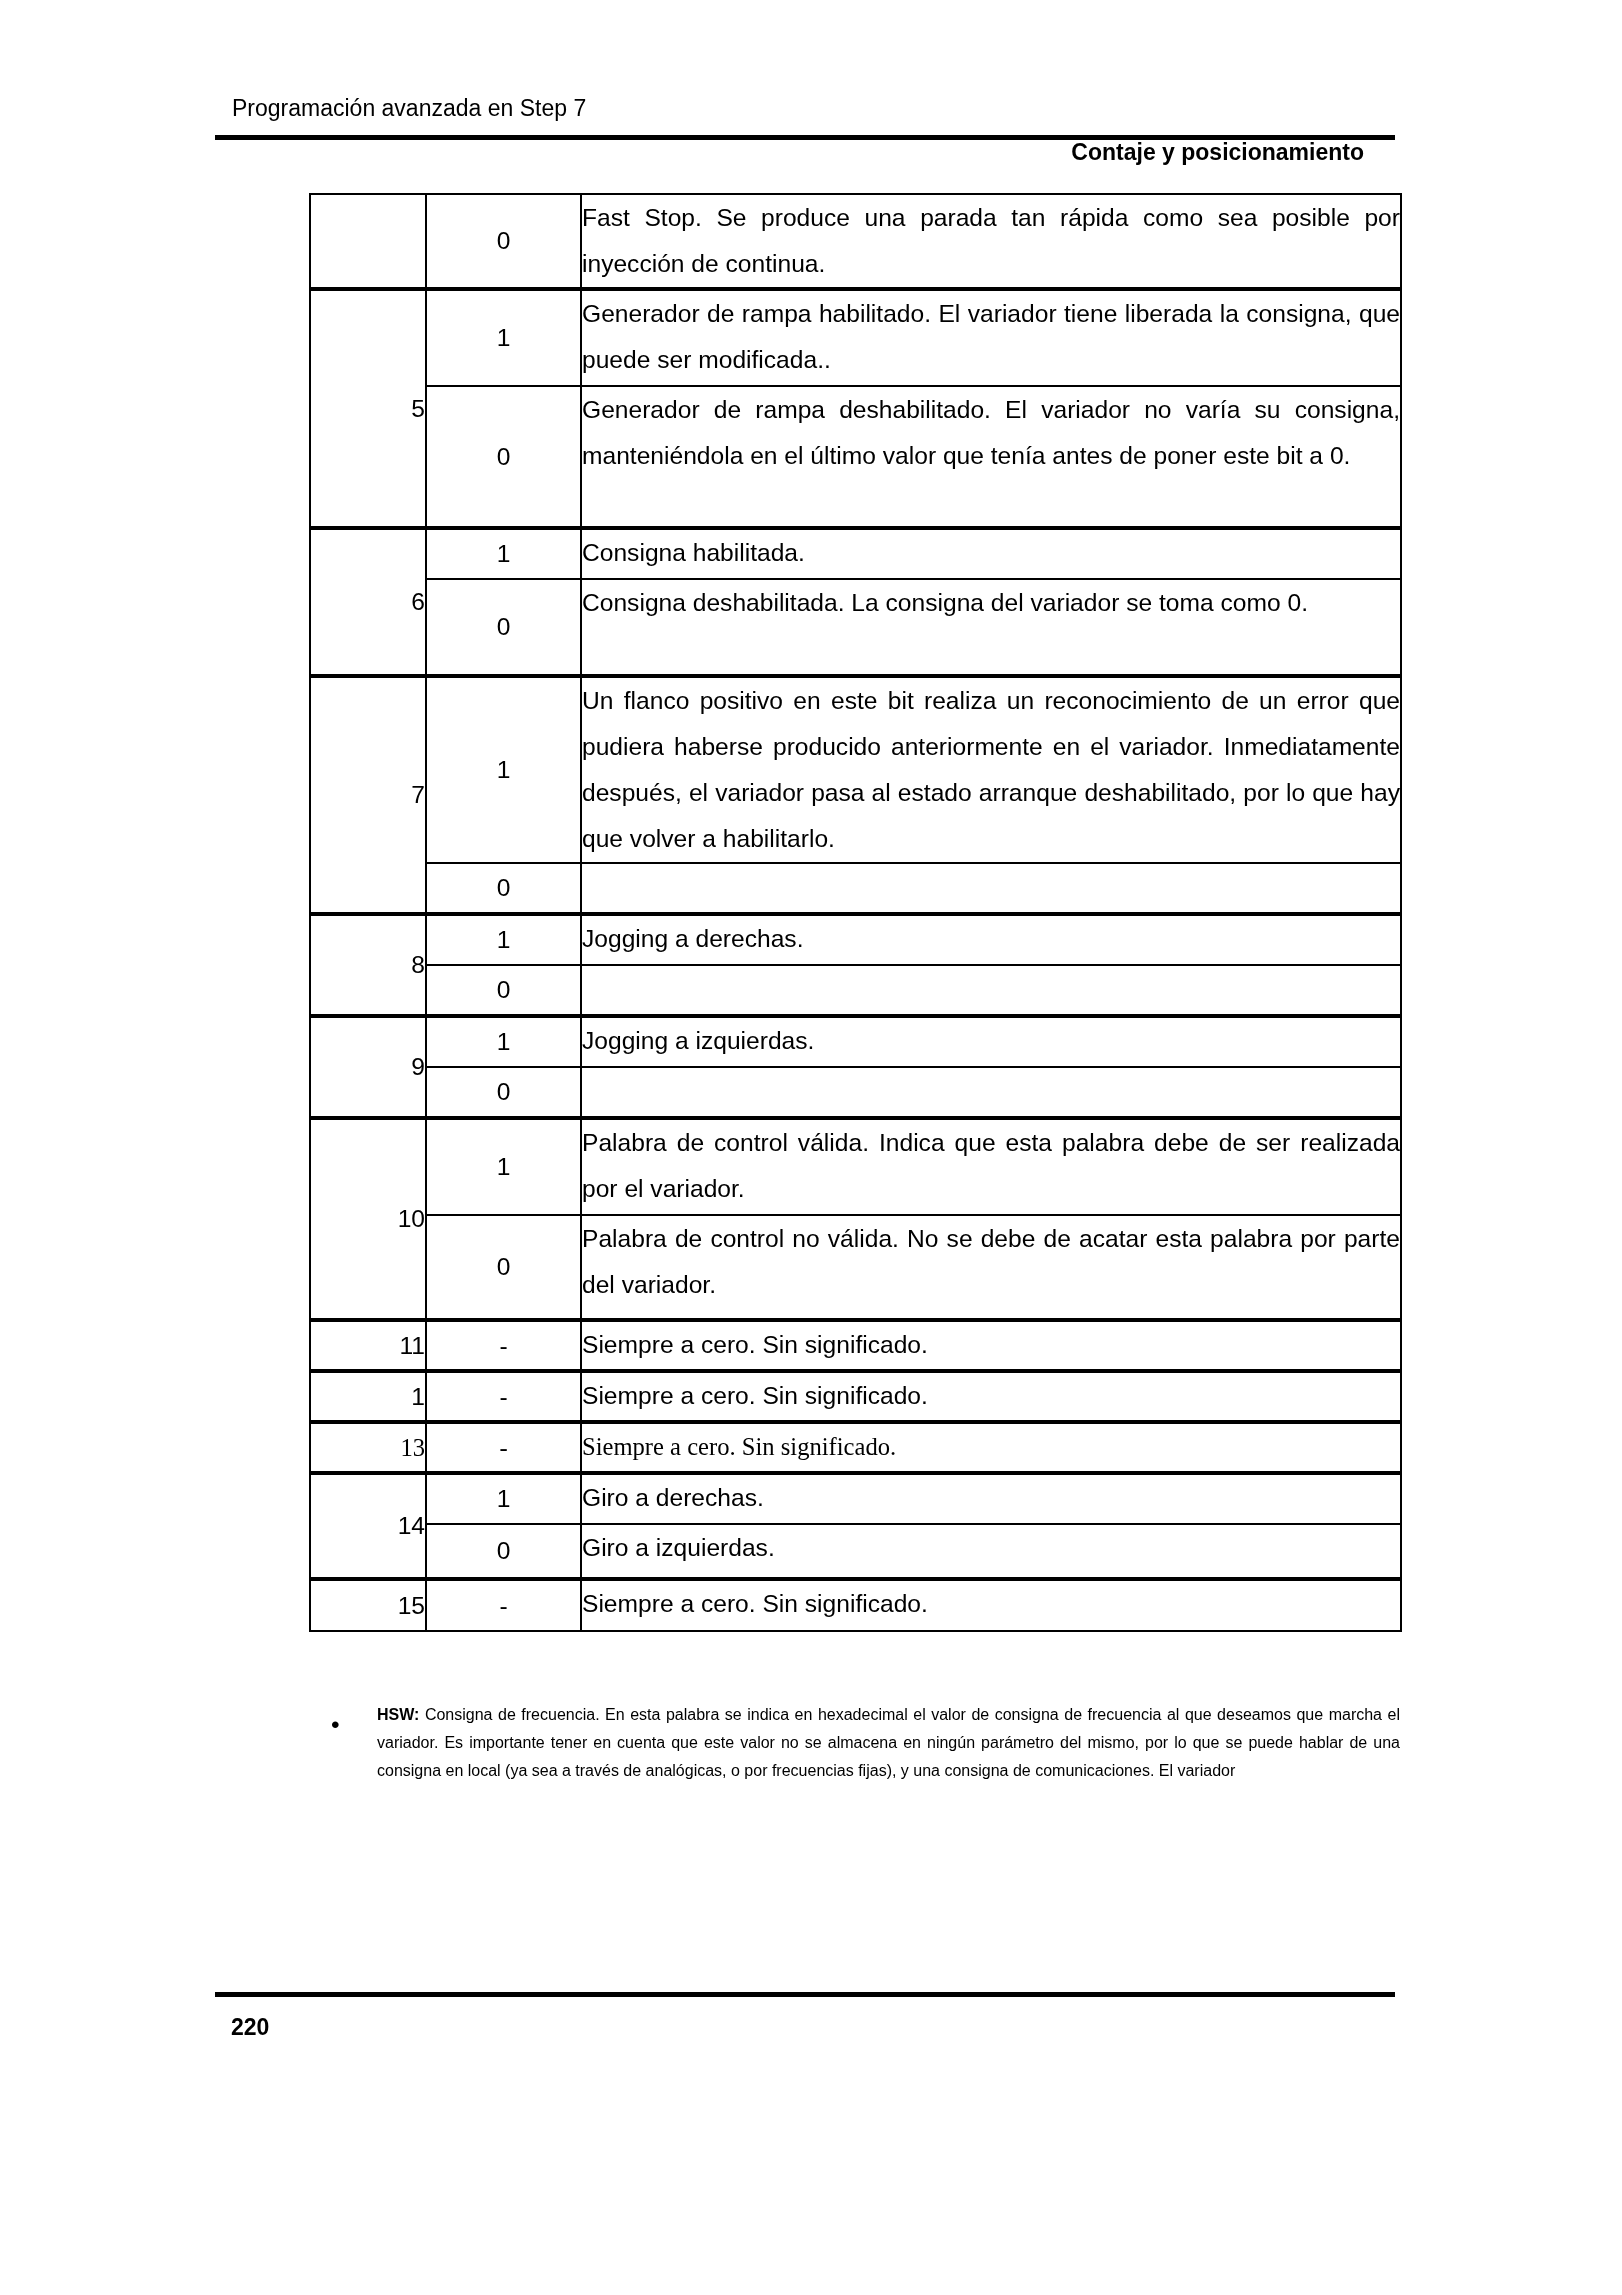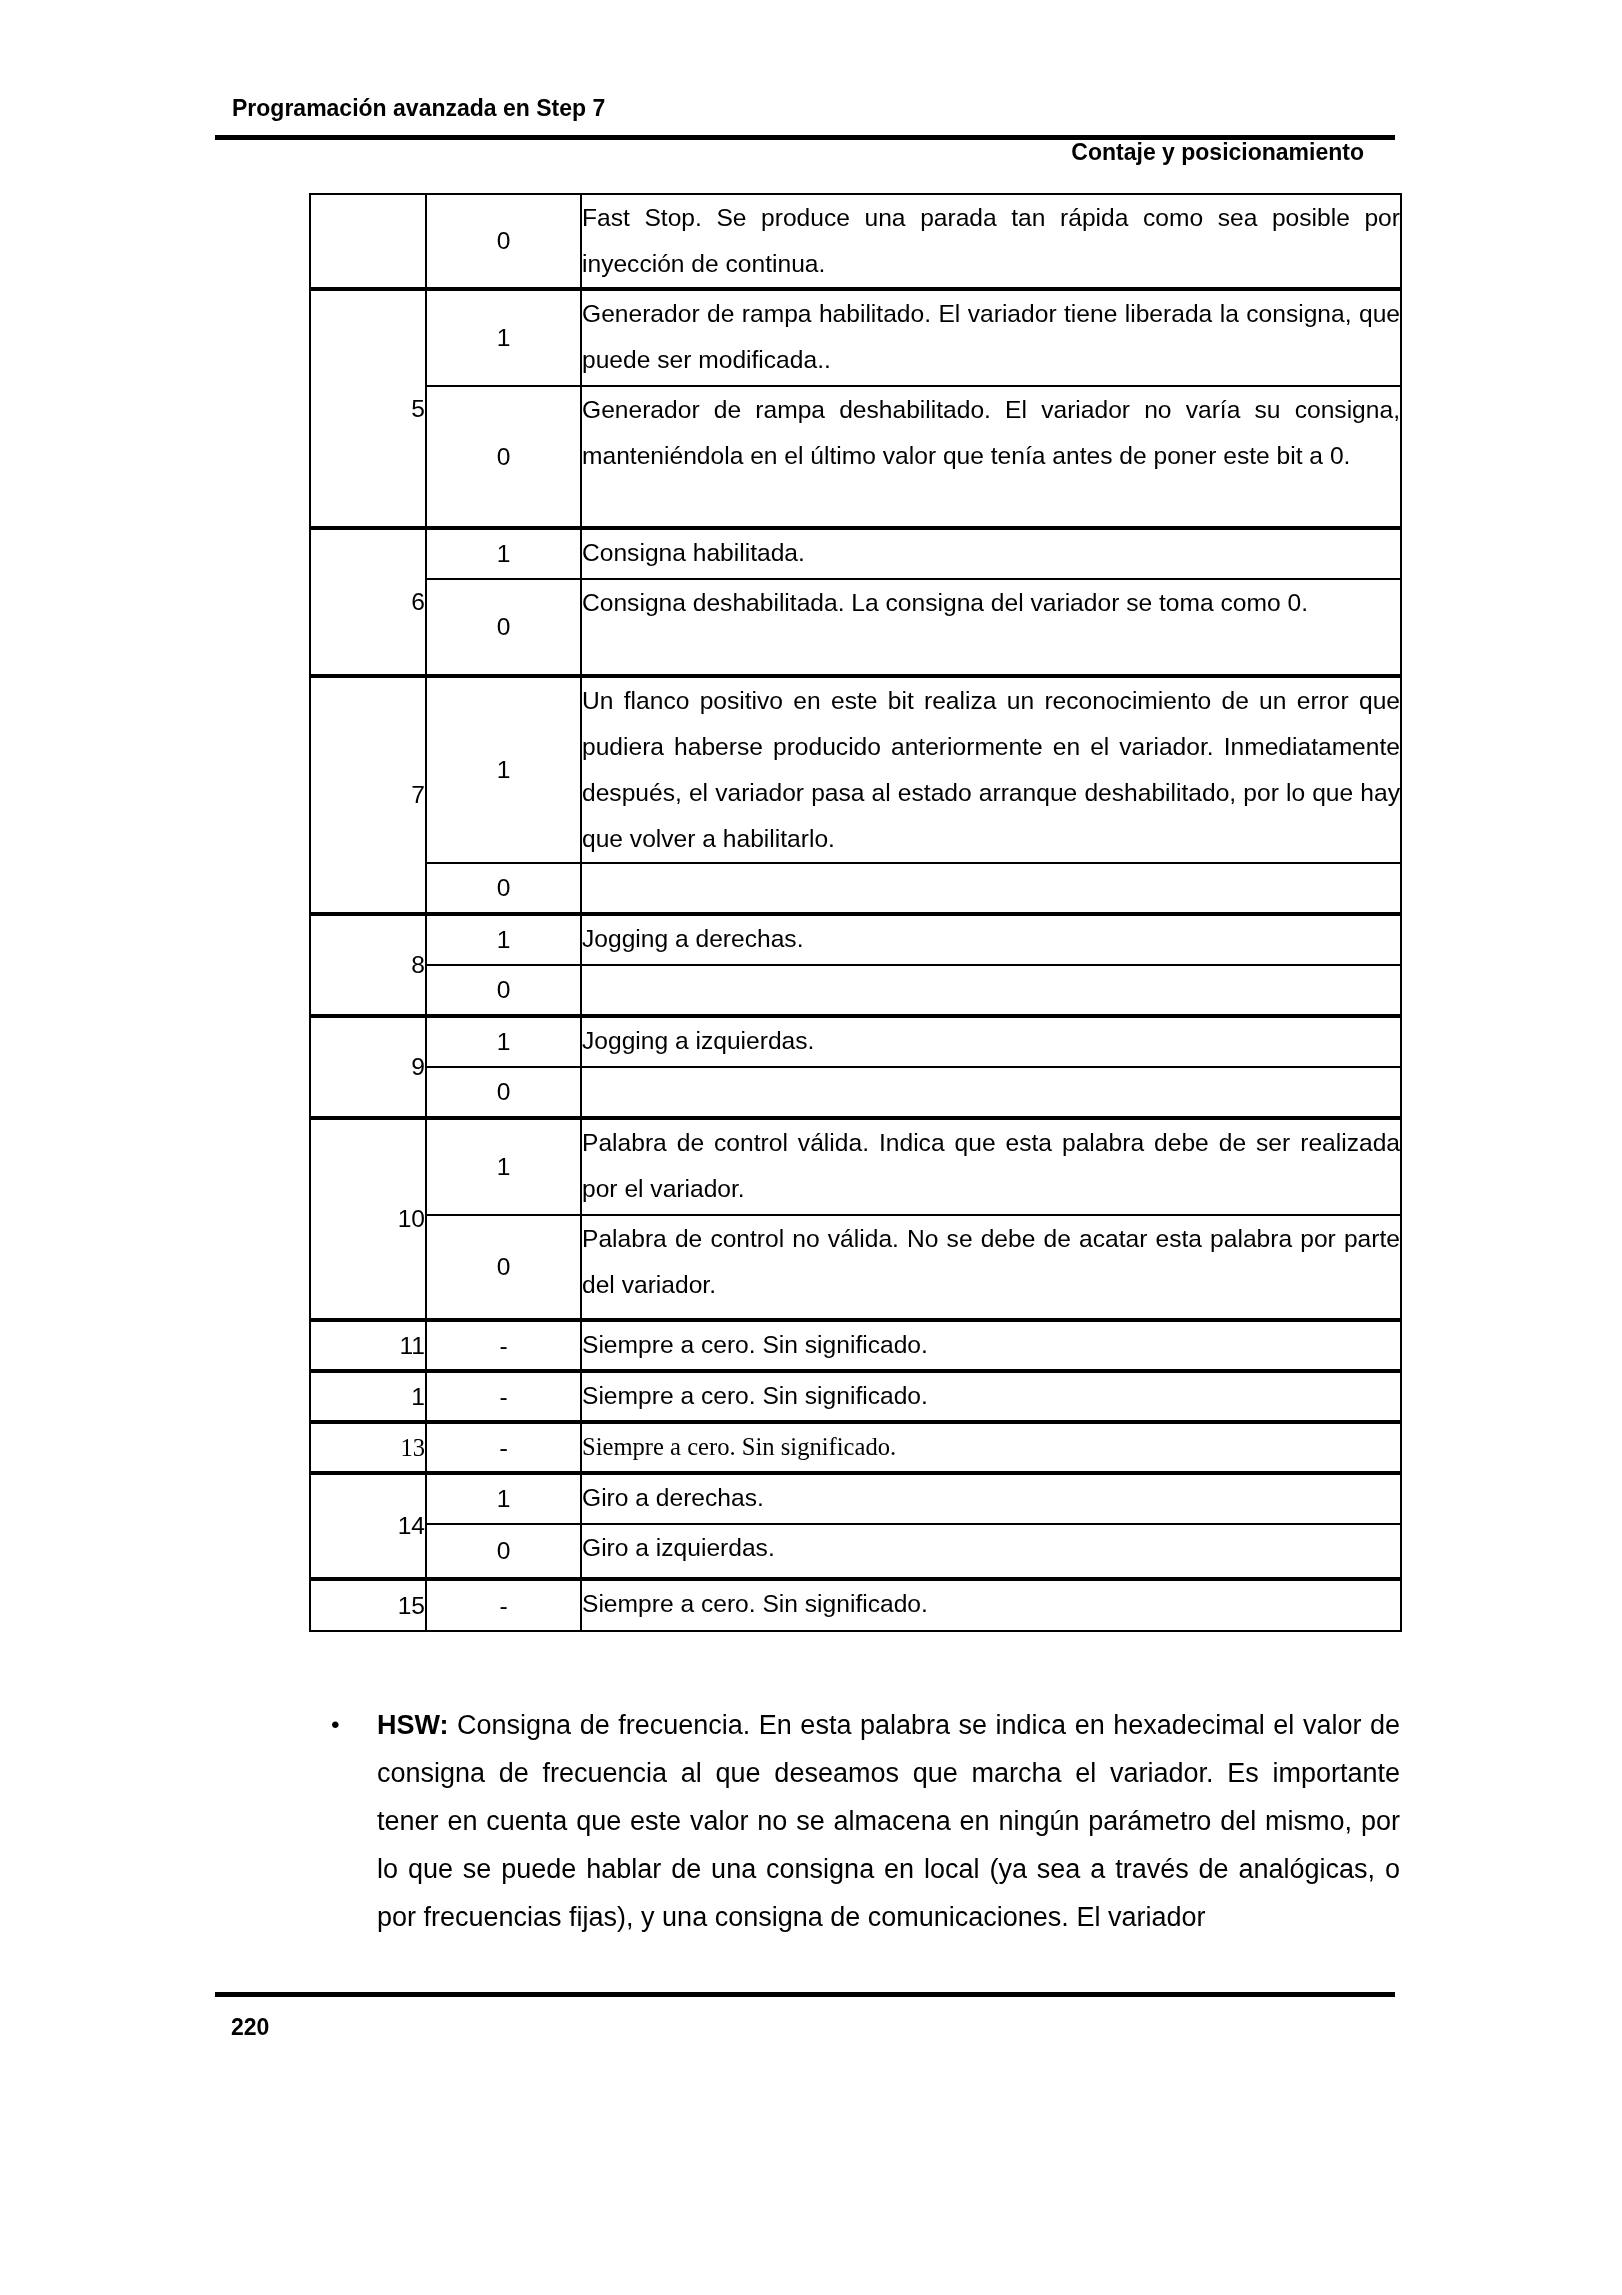--- a/index.html
+++ b/index.html
@@ -7,21 +7,21 @@
     position:relative;
     width:1622px;
     height:2295px;
     background:#ffffff;
     color:#000000;
     font-family:"Liberation Sans","DejaVu Sans",sans-serif;
     overflow:hidden;
   }
   .header-left{
     position:absolute;left:232px;top:95px;
-    font-size:23px;font-weight:bold;white-space:nowrap;
+    font-size:23px;font-weight:normal;white-space:nowrap;
   }
   .header-right{
     position:absolute;right:258px;top:95px;
     font-size:23px;font-weight:bold;white-space:nowrap;margin-top:44px;
   }
   .header-rule{
     position:absolute;left:215px;top:135px;width:1180px;height:4.8px;background:#000000;
   }
   table.bits-table{
     position:absolute;left:309px;top:193px;
@@ -38,21 +38,21 @@
   td.desc{
     text-align:justify;vertical-align:top;
     padding:4px 12.7px 4px 55px;
   }
   .bullet-marker{
     position:absolute;left:331px;top:1701px;
     font-size:24.6px;line-height:48px;
   }
   .bullet-text{
     position:absolute;left:377px;top:1701px;width:1023px;
-    font-size:27px;line-height:48px;text-align:justify;
+    font-size:16px;line-height:28px;text-align:justify;
   }
   .bullet-text .lead{font-weight:bold;}
   .footer-rule{
     position:absolute;left:215px;top:1992px;width:1180px;height:4.8px;background:#000000;
   }
   .page-number{
     position:absolute;left:231px;top:2014px;
     font-size:23px;font-weight:bold;text-align:right;
   }
 </style>

